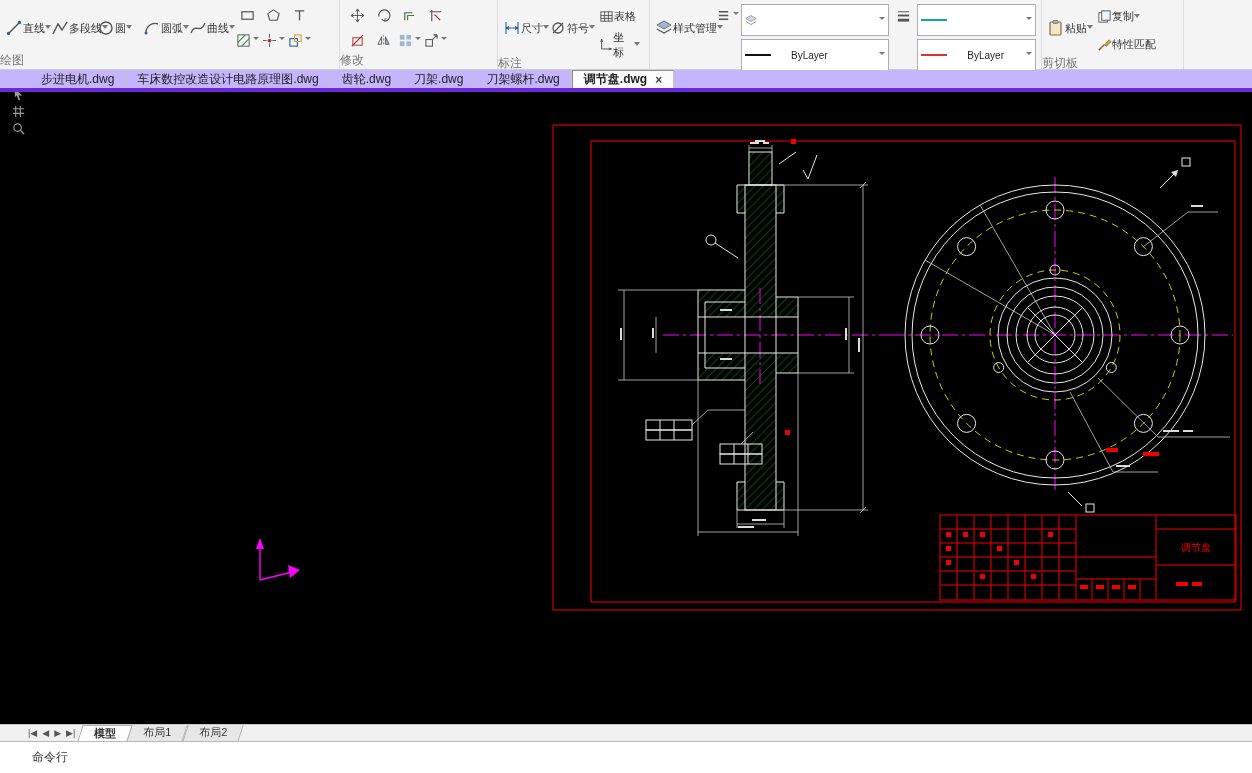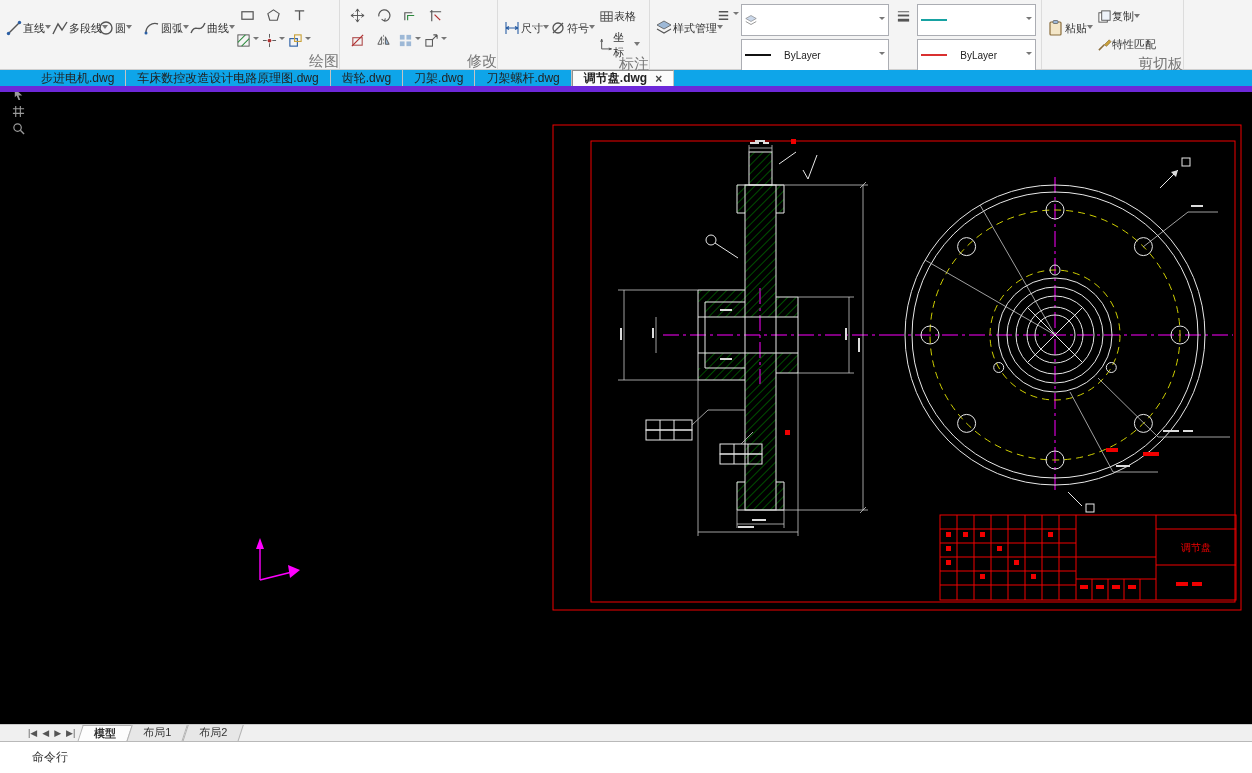--- a/index.html
+++ b/index.html
@@ -6,46 +6,46 @@
 html,body{width:1252px;height:773px;overflow:hidden;background:#000;
   font-family:"Liberation Sans","DejaVu Sans",sans-serif}
 .app{position:relative;width:1252px;height:773px;background:#000}
 
 
 .ribbon{position:absolute;top:0;left:0;width:1252px;height:70px;background:#f4f4f4;
   border-bottom:1px solid #cfcfcf;display:flex}
 .rgroup{height:100%;border-right:1px solid #dcdcdc;display:flex;flex-direction:column;flex:0 0 auto}
 .rfill{flex:1 1 auto;border-right:none}
 .rrow{flex:1;display:flex;align-items:flex-start;padding:2px 5px 0;gap:2px}
-.rlabel{height:15px;text-align:right;font-size:15px;color:#777;line-height:13px}
+.rlabel{height:15px;text-align:left;font-size:12px;color:#777;line-height:13px}
 .bigbtn{width:44px;height:50px;display:flex;flex-direction:row;align-items:center;
   padding-top:1px;border-radius:2px;cursor:default}
 .bigbtn.wide{width:58px}
 .bicon{width:18px;height:18px;margin-top:1px;flex:0 0 auto}
 .blabel{font-size:11px;color:#333;white-space:nowrap;margin-top:1px}
 .caret{width:0;height:0;border:3px solid transparent;border-top:4px solid #777;margin-top:2px}
 .sgrid{display:grid;grid-template-rows:25px 25px;grid-auto-flow:column;gap:0 2px;padding-top:1px}
 .sbtn{min-width:24px;height:24px;display:flex;align-items:center;justify-content:center;gap:2px;border-radius:2px}
 .sbtn svg{width:15px;height:15px}
 .sbtn .caret{border-top-width:3px;margin:0}
 .labbtn{height:25px;display:flex;align-items:center;font-size:11px;color:#333;padding:0 4px}
 .labbtn svg{width:15px;height:15px}
 .stack{display:flex;flex-direction:column;gap:3px;padding-top:2px}
 .combo{display:flex;align-items:center;background:#fff;border:1px solid #abadb3;height:32px;
-  font-size:10px;color:#222;padding:0 3px;gap:13px}
+  font-size:10px;color:#222;padding:0 3px;gap:20px}
 .combo .cval{flex:1;white-space:nowrap;overflow:hidden}
 .combo .caret{border-top-width:3px;margin:0}
 .lineprev{width:26px;height:0;border-top:2px solid #111;flex:0 0 auto}
 .lineprev.red{border-top-color:#d93030}
 .lineprev.teal{border-top-color:#17a2a2}
 .w150{width:150px}.w120{width:120px}
 
 
-.doctabs{position:absolute;top:70px;left:0;width:1252px;height:22px;background:#0ea5e9;
-  display:flex;align-items:stretch;padding-left:30px;font-size:12px;border-bottom:6px solid #6d28d9}
+.doctabs{position:absolute;top:70px;left:0;width:1252px;height:22px;background:#c4b5fd;
+  display:flex;align-items:stretch;padding-left:30px;font-size:12px;border-bottom:4px solid #6d28d9}
 .dtab{display:flex;align-items:center;padding:0 11px;color:#222;border-right:1px solid #c3c3c3;white-space:nowrap}
 .dtab.active{background:#fbfbfb;border-left:1px solid #8f8f8f;border-top:1px solid #8f8f8f;font-weight:bold}
 .dtab .close{margin-left:8px;color:#444;font-size:12px;line-height:1}
 
 
 .canvas{position:absolute;top:92px;left:8px;width:1252px;height:632px;background:#000;overflow:hidden}
 .cad-svg{position:absolute;left:0;top:0}
 .minibar{position:absolute;left:4px;top:-4px;display:flex;flex-direction:column;gap:4px}
 .minibar svg{width:13px;height:13px}
 

